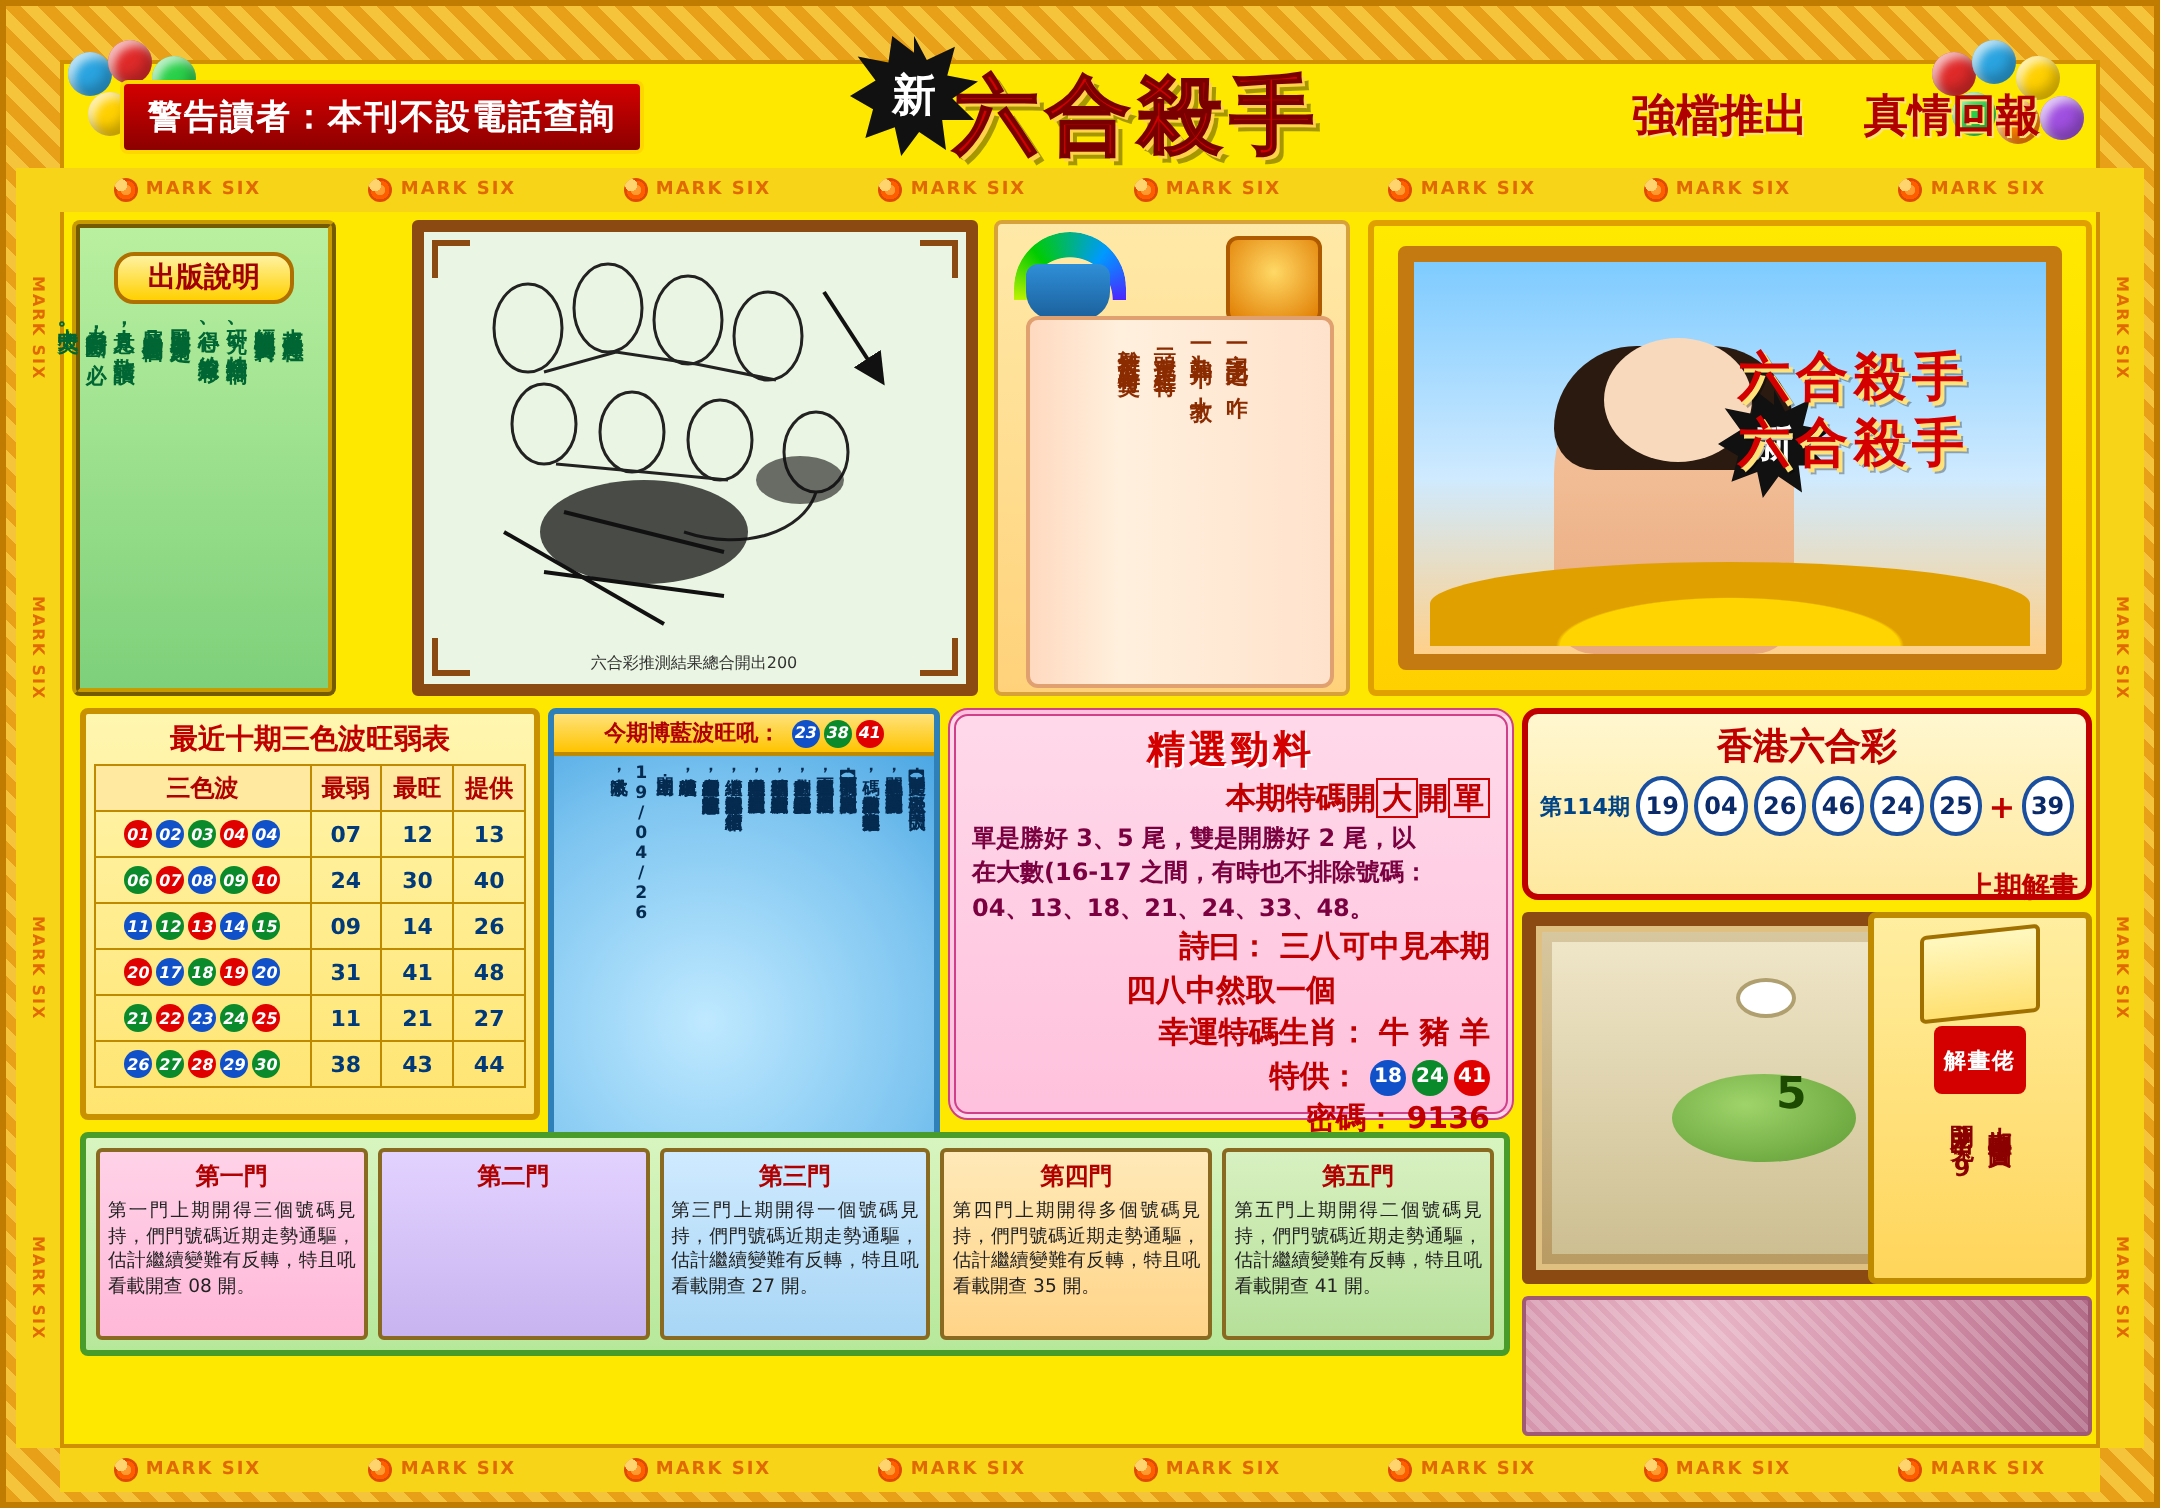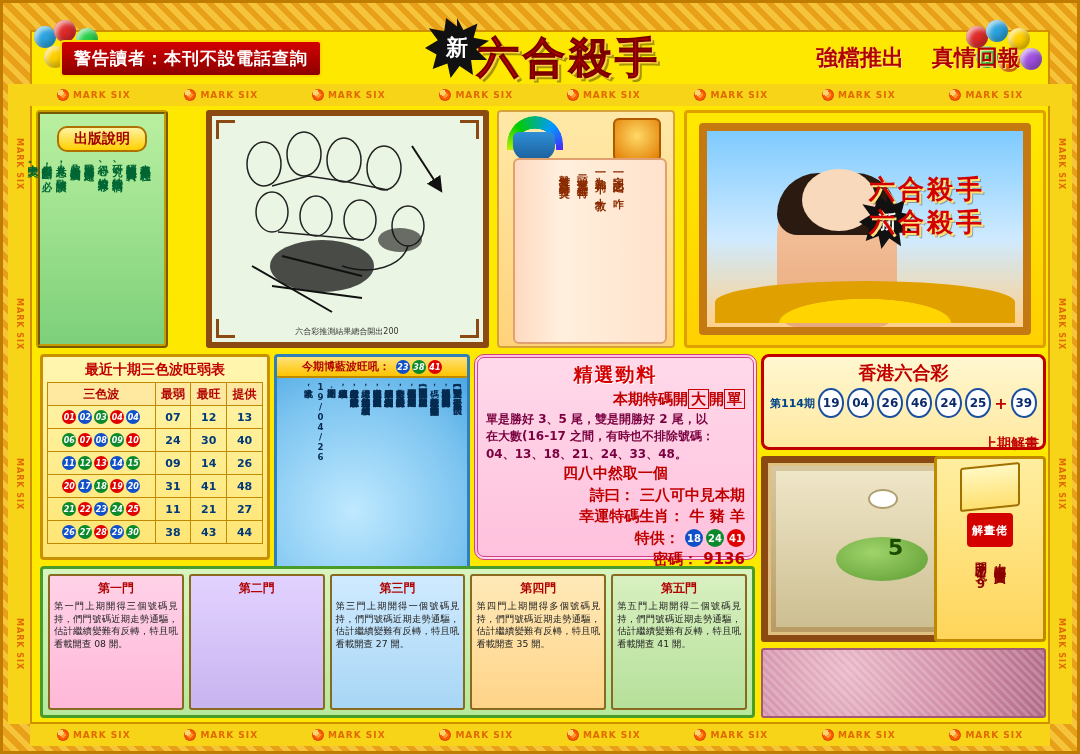--- a/index.html
+++ b/index.html
@@ -291,21 +291,21 @@
     display:flex;flex-direction:row-reverse;justify-content:center;gap:2px;margin-top:6px;
   }
   #decode .vcol span{writing-mode:vertical-rl;text-orientation:upright;
     font-size:12px;font-weight:bold;color:#8b0000;letter-spacing:2px;}
   .vtitle{
     position:absolute;right:4px;top:-24px;font-size:14px;font-weight:bold;color:#c00000;
   }
 
   
   #gates{
-    left:6px;top:456px;width:715px;height:152px;
+    left:6px;top:456px;width:715px;height:112px;
     background:linear-gradient(#d8f5c0,#b6e89a);
     border:3px solid #4a9c2a;border-radius:4px;padding:5px;box-sizing:border-box;
     display:flex;gap:5px;
   }
   .gate{
     flex:1;border:2px solid #8a6a20;border-radius:3px;padding:4px;box-sizing:border-box;
   }
   .gate .gt{font-size:12px;font-weight:bold;text-align:center;color:#b00000;margin-bottom:3px;}
   .gate p{margin:0;font-size:9.3px;line-height:1.35;color:#222;text-align:justify;}
   .g1{background:linear-gradient(#ffd2e8,#ffb8d8);}
@@ -645,26 +645,26 @@
     </div>
 
     <div class="panel" id="tips">
       <div class="ttl">精選勁料</div>
       <div class="line big">
         <span>本期特碼開</span><span class="red" style="border:1px solid #c00;padding:0 2px">大</span><span>開</span><span class="red" style="border:1px solid #c00;padding:0 2px">單</span>
       </div>
       <div class="line">單是勝好 3、5 尾，雙是開勝好 2 尾，以</div>
       <div class="line">在大數(16-17 之間，有時也不排除號碼：</div>
       <div class="line">04、13、18、21、24、33、48。</div>
-      <div class="line big" style="text-align:center">
-        <span>四八中然取一個</span>
-      </div>
       <div class="line big">
         <span>詩曰：</span>
         <span>三八可中見本期</span>
+      </div>
+      <div class="line big" style="text-align:center">
+        <span>四八中然取一個</span>
       </div>
       <div class="line big">
         <span>幸運特碼生肖：</span>
         <span class="red">牛 豬 羊</span>
       </div>
       <div class="line big">
         <span>特供：</span>
         <span class="mini">
           <i class="nb b" style="width:18px;height:18px;font-size:10px">18</i>
           <i class="nb g" style="width:18px;height:18px;font-size:10px">24</i>

